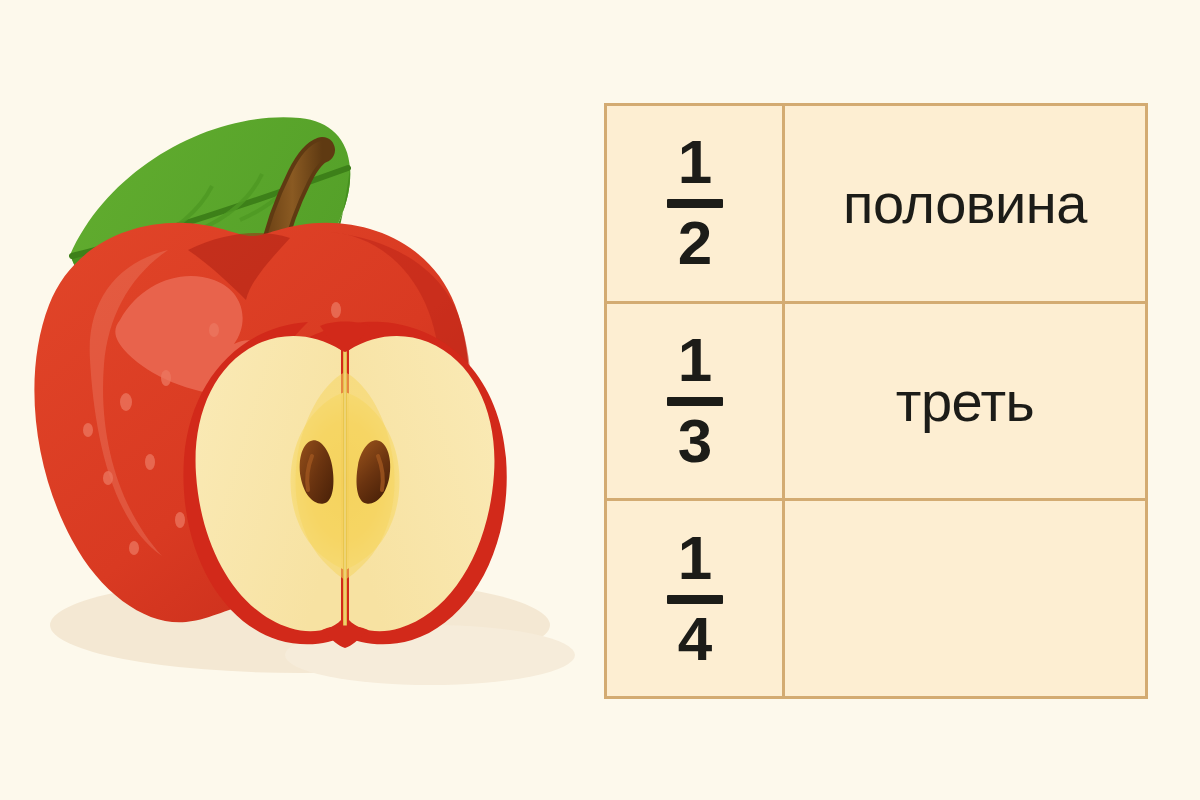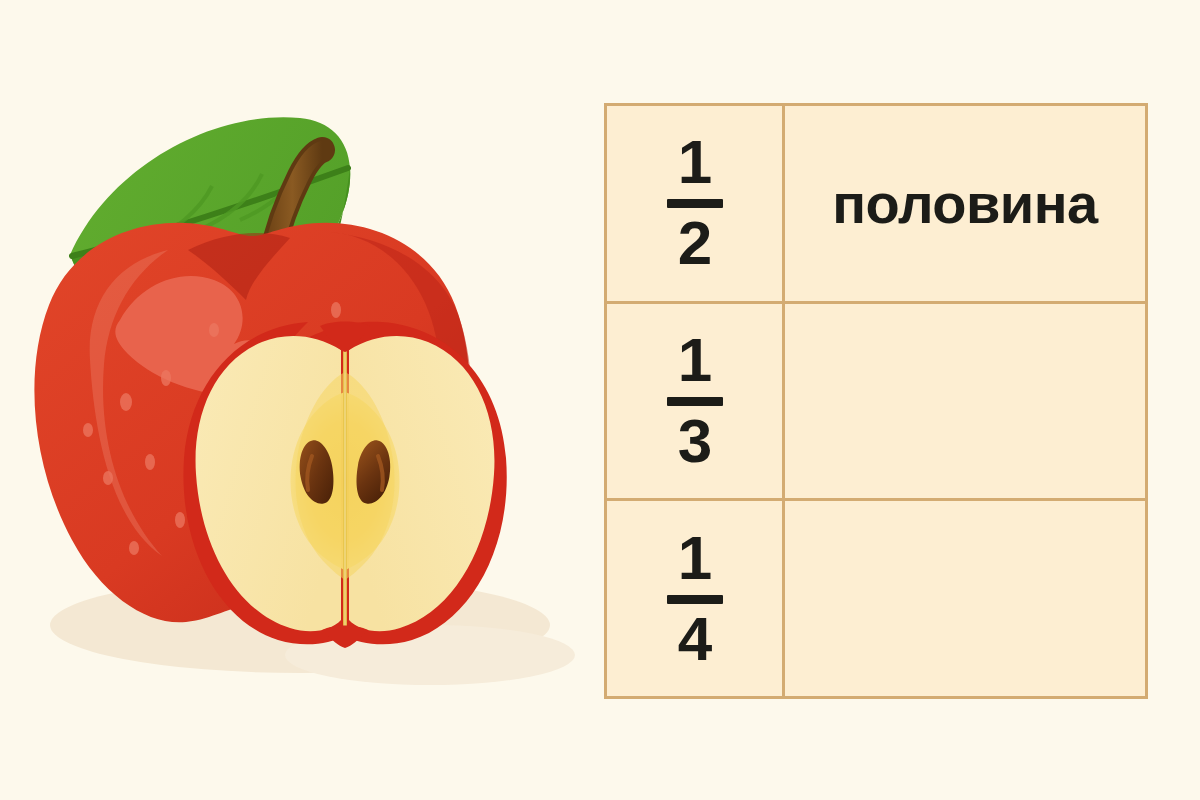--- a/index.html
+++ b/index.html
@@ -98,21 +98,21 @@
   }
   .fraction .bar {
     width: 56px;
     height: 9px;
     background: #1c1c18;
     margin: 7px 0 6px 0;
     border-radius: 1px;
   }
   .word {
     font-size: 56px;
-    font-weight: bold;
+    font-weight: normal;
     color: #1c1c18;
     font-family: "Liberation Sans", sans-serif;
     white-space: nowrap;
     letter-spacing: -0.5px;
   }
 </style>
 </head>
 <body>
 
 <div id="stage">
@@ -303,20 +303,23 @@
     </div>
 
     <div class="table-row">
       <div class="cell-fraction">
         <div class="fraction">
           <span class="num">1</span>
           <span class="bar"></span>
           <span class="den">3</span>
         </div>
       </div>
+      <div class="cell-word">
+        <span class="word">треть</span>
+      </div>
     </div>
 
     <div class="table-row">
       <div class="cell-fraction">
         <div class="fraction">
           <span class="num">1</span>
           <span class="bar"></span>
           <span class="den">4</span>
         </div>
       </div>

